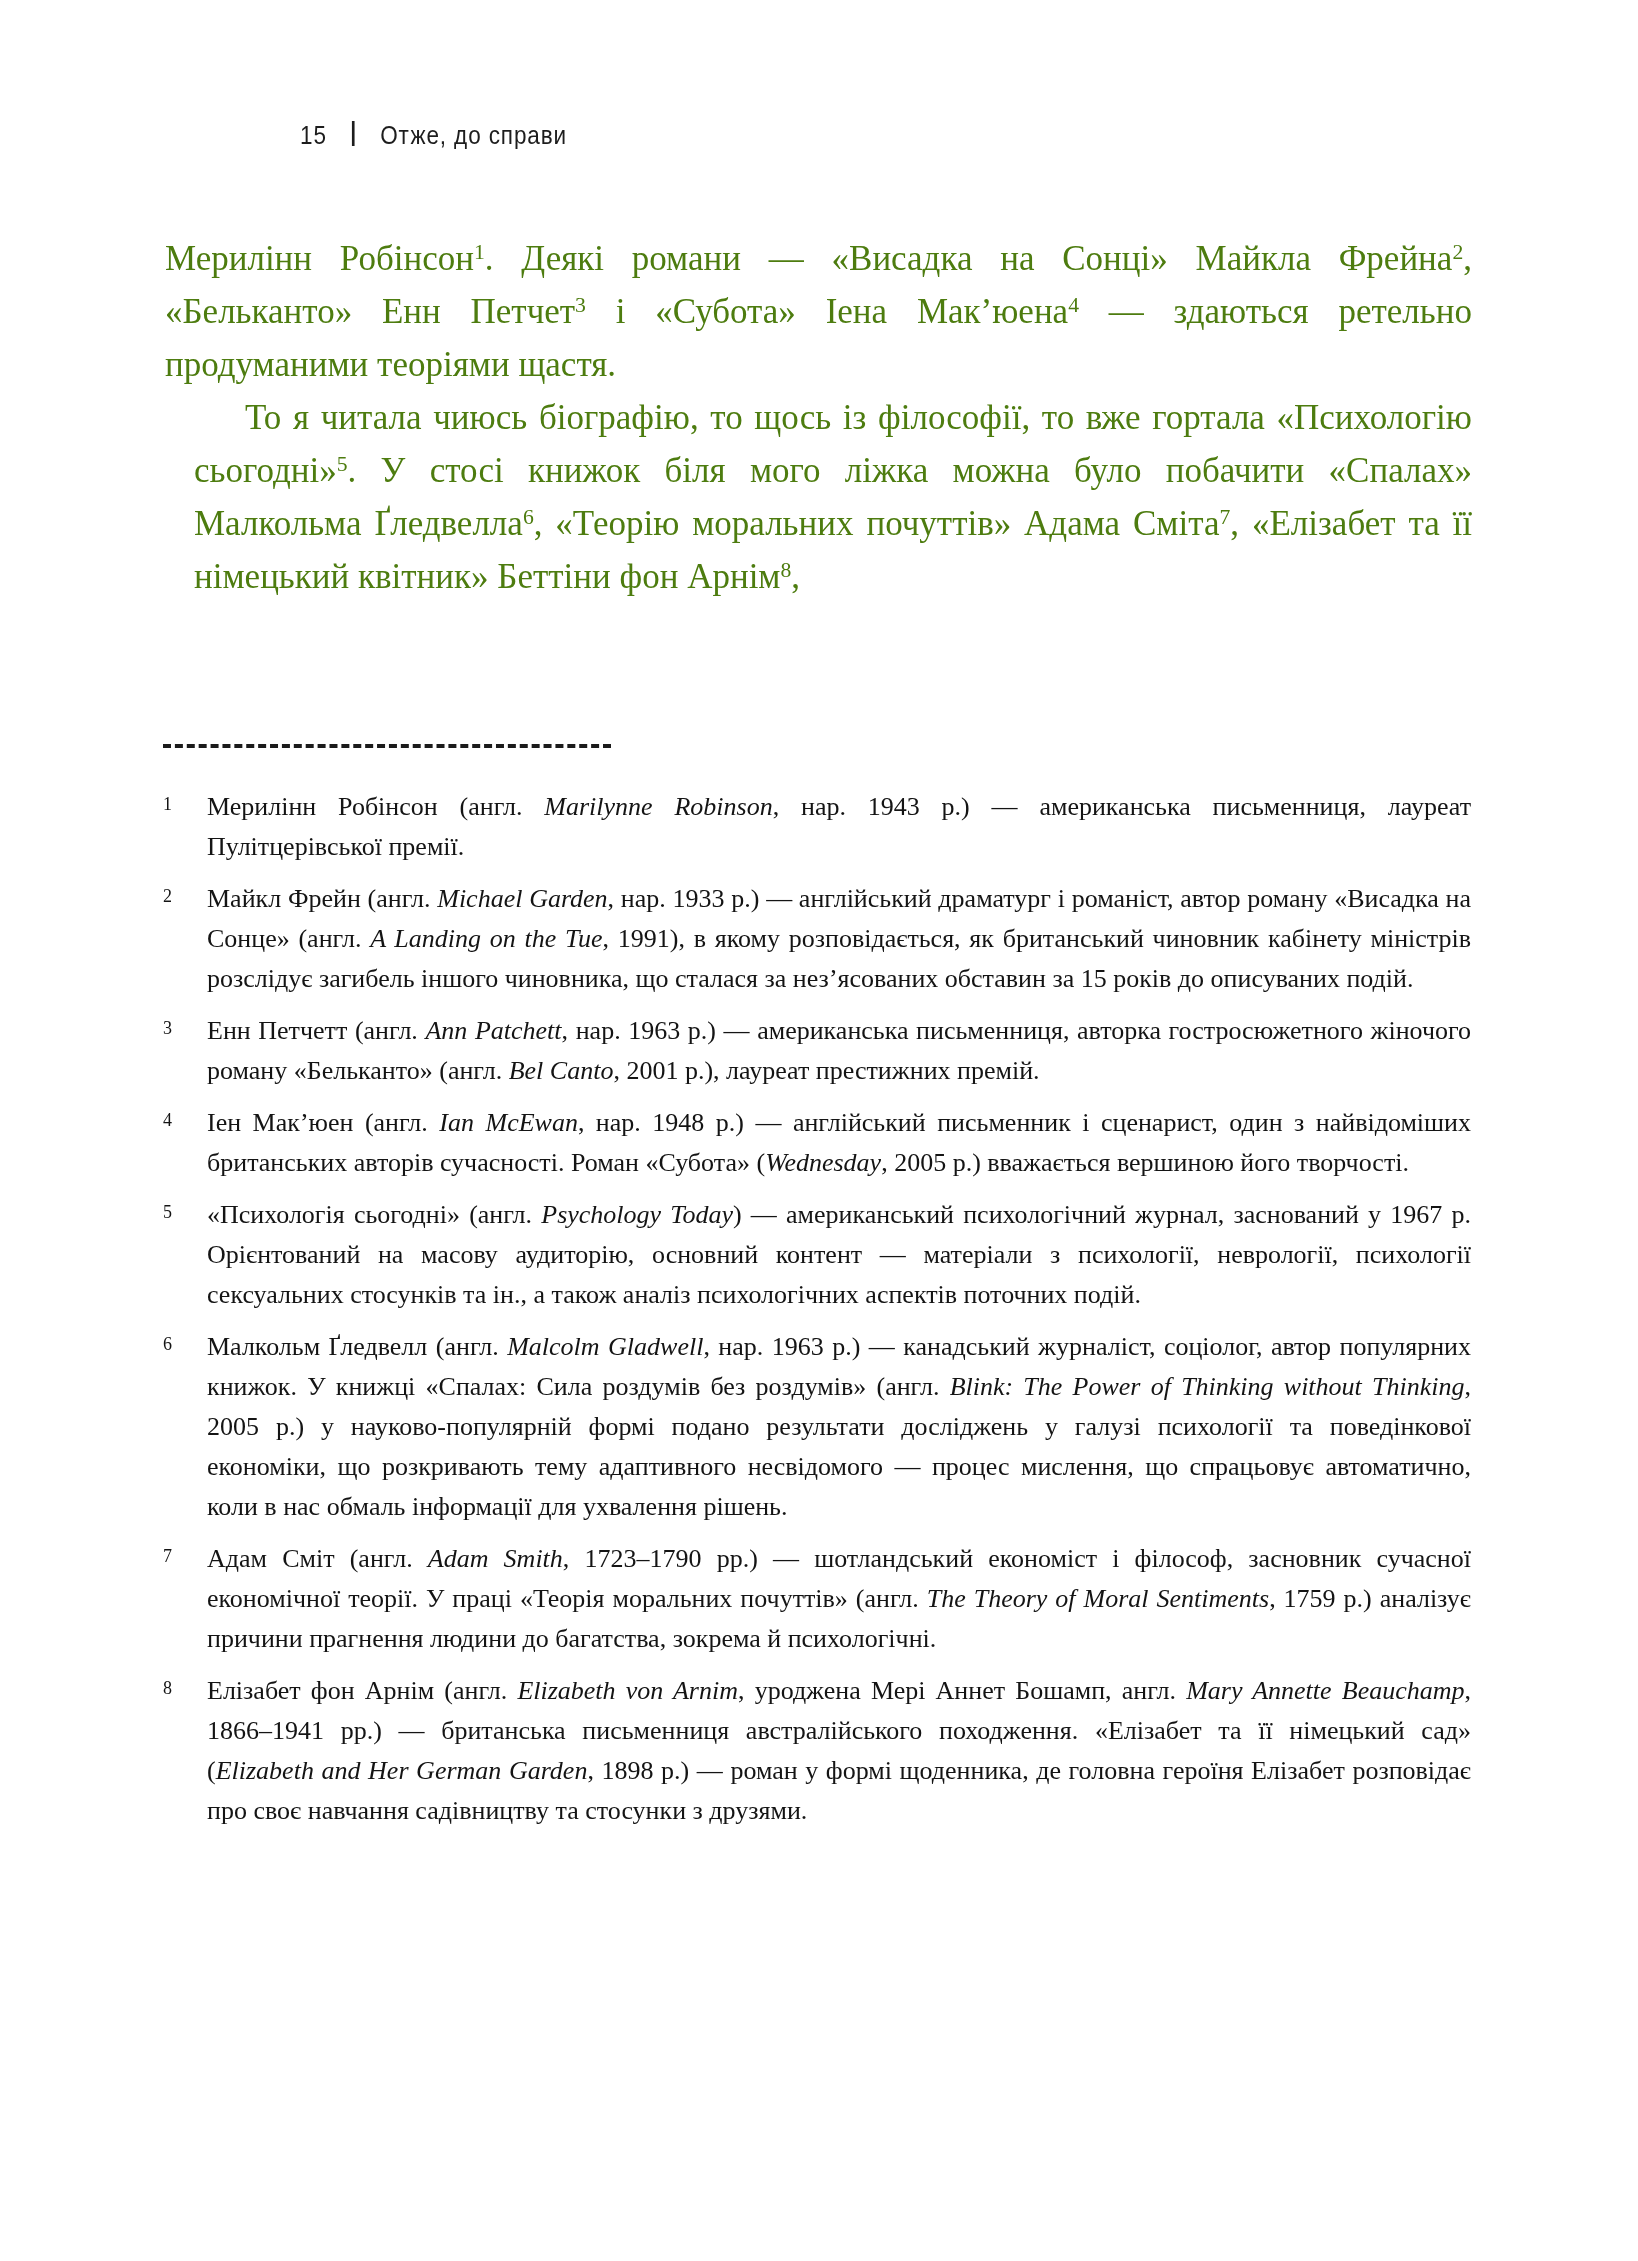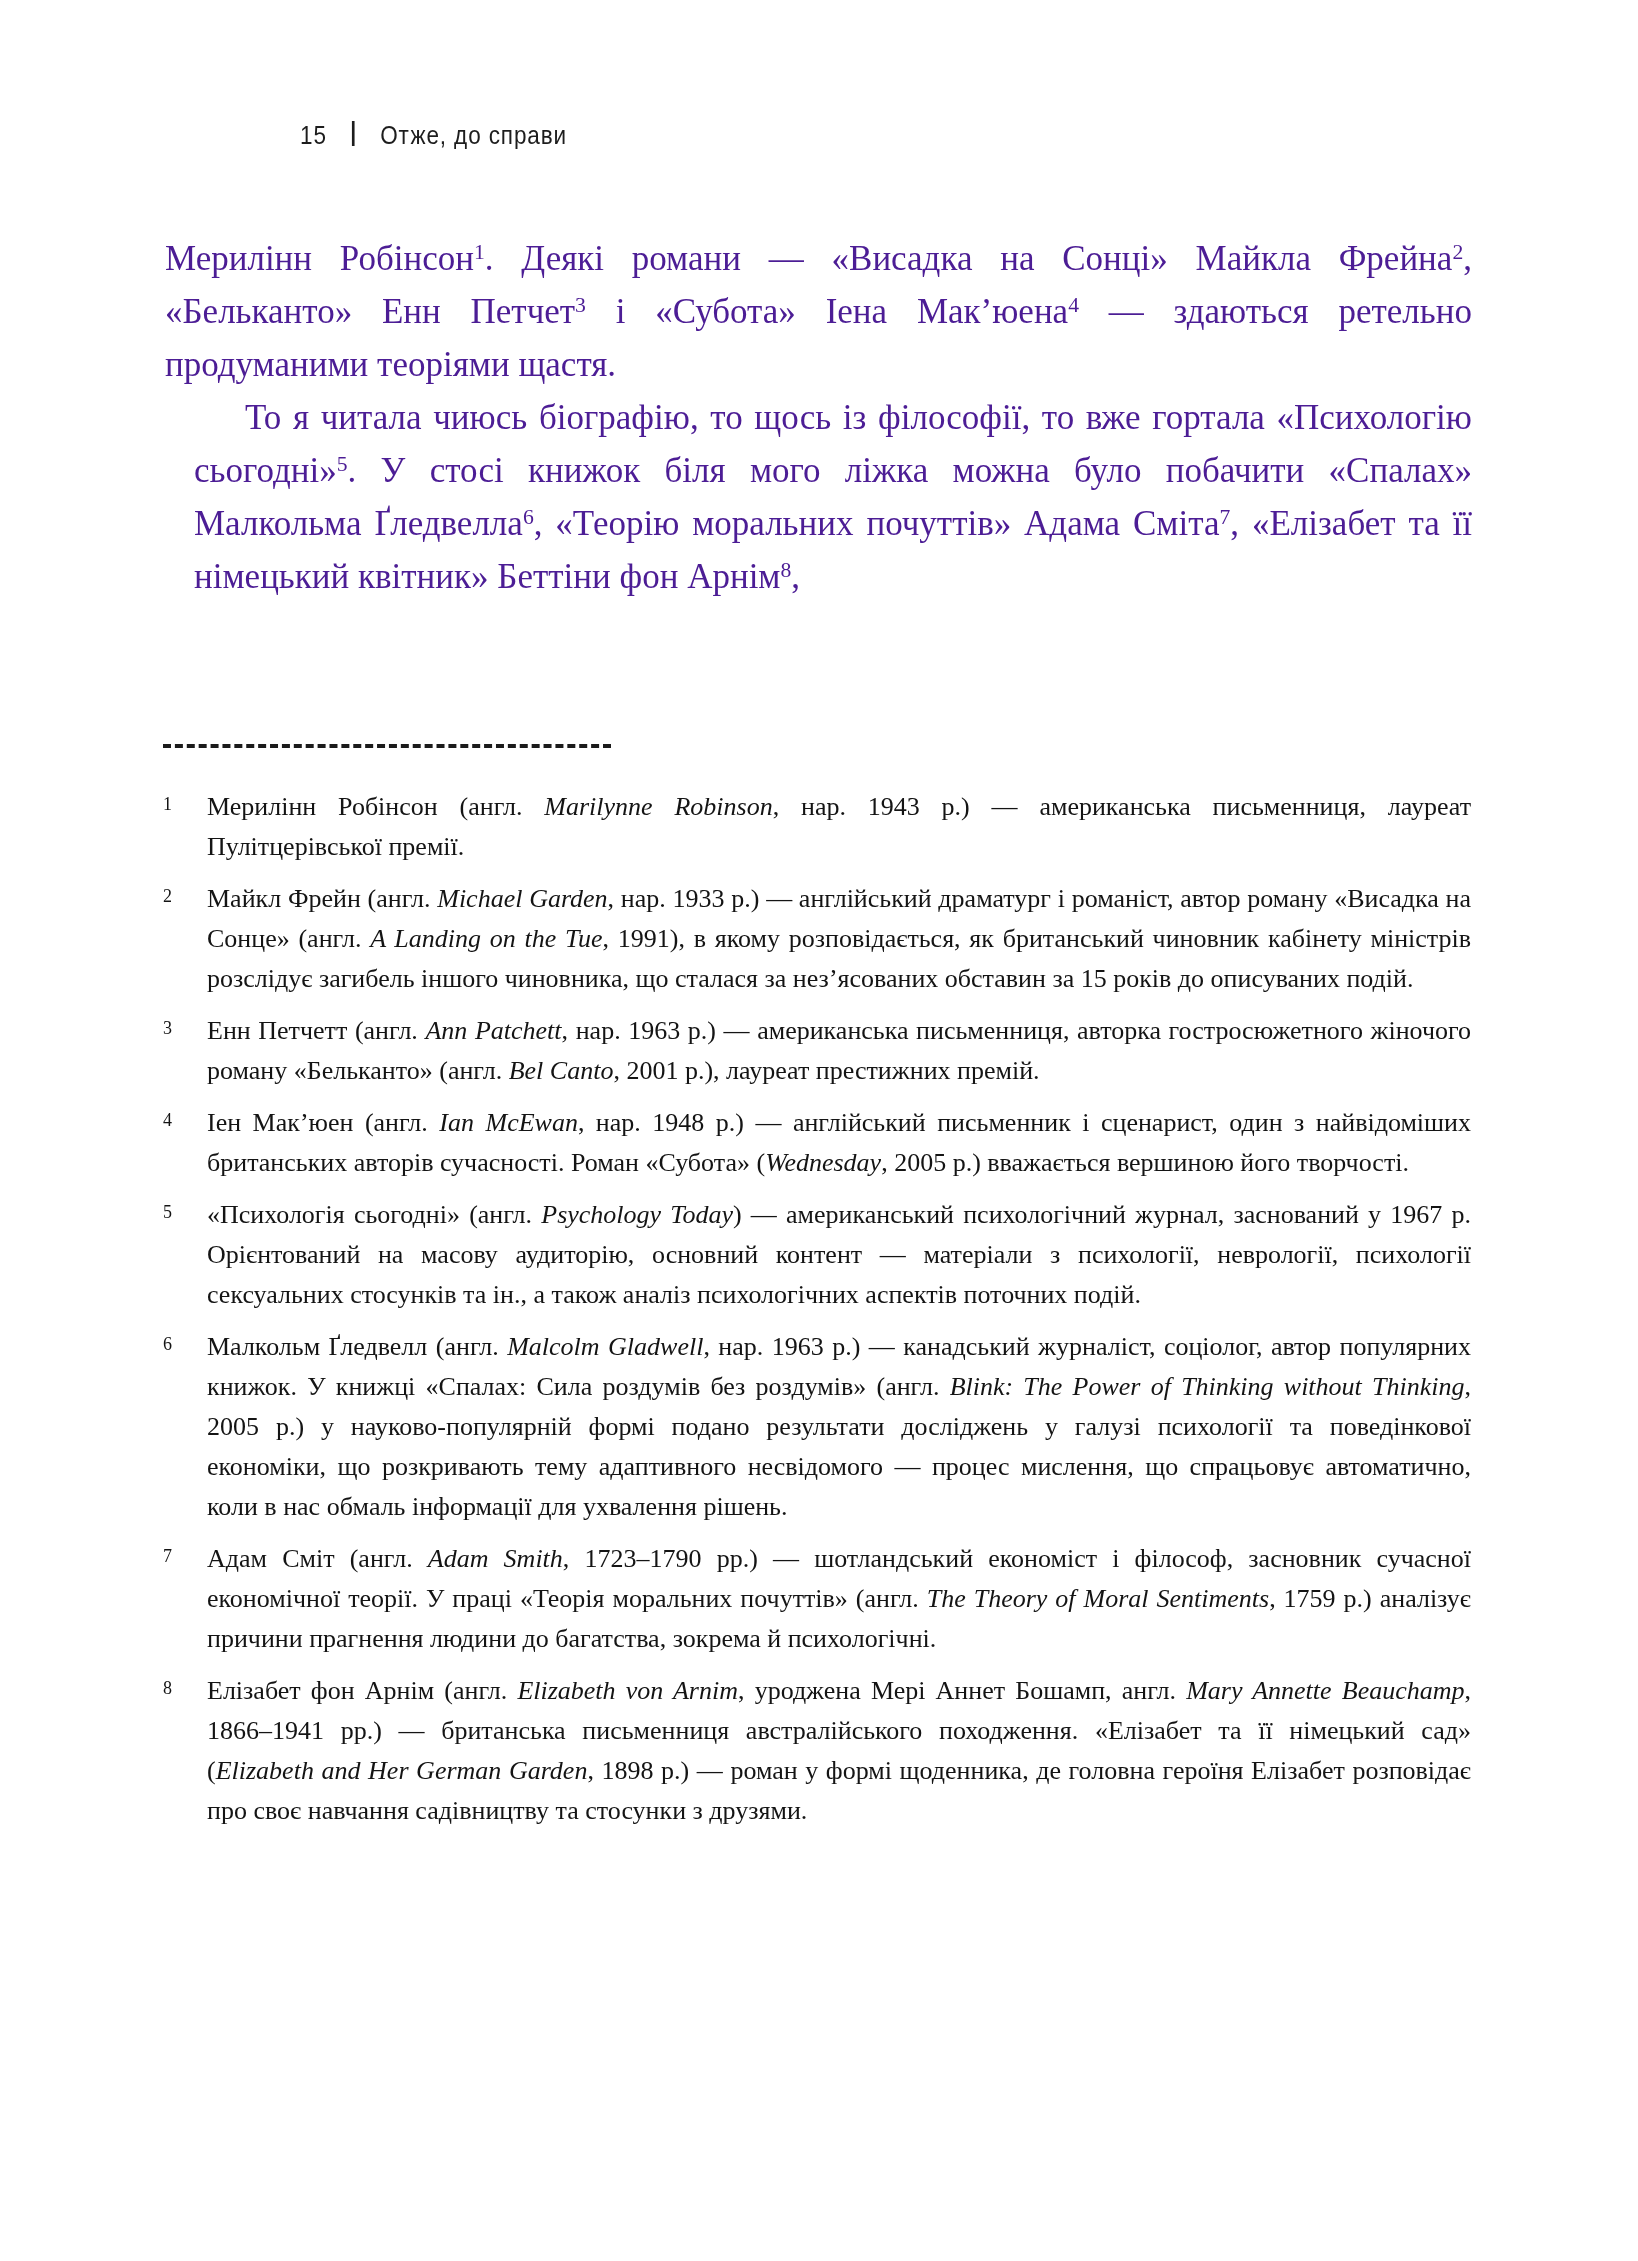--- a/index.html
+++ b/index.html
@@ -50,21 +50,21 @@
   .body-block {
     position: absolute;
     left: 165px;
     top: 232px;
     width: 1307px;
   }
   .body-par {
     font-family: "Liberation Serif", "DejaVu Serif", serif;
     font-size: 35px;
     line-height: 53px;
-    color: #4c1d95;
+    color: #4d7c0f;
     text-align: justify;
     margin: 0;
     -webkit-hyphens: manual;
     hyphens: manual;
   }
   .body-par.indent { text-indent: 51px; margin-left: 29px; }
 
   
   .fn-rule {
     position: absolute;

